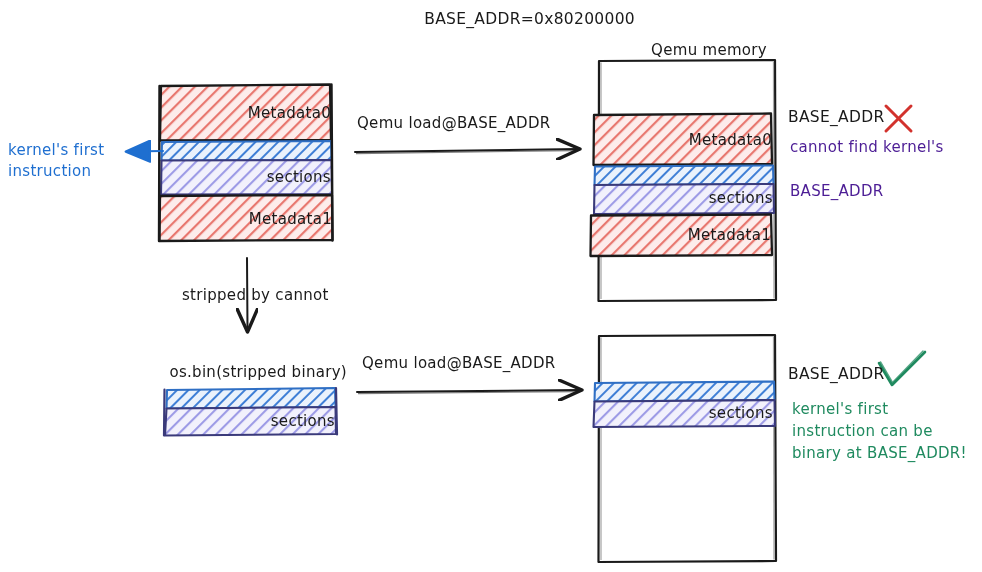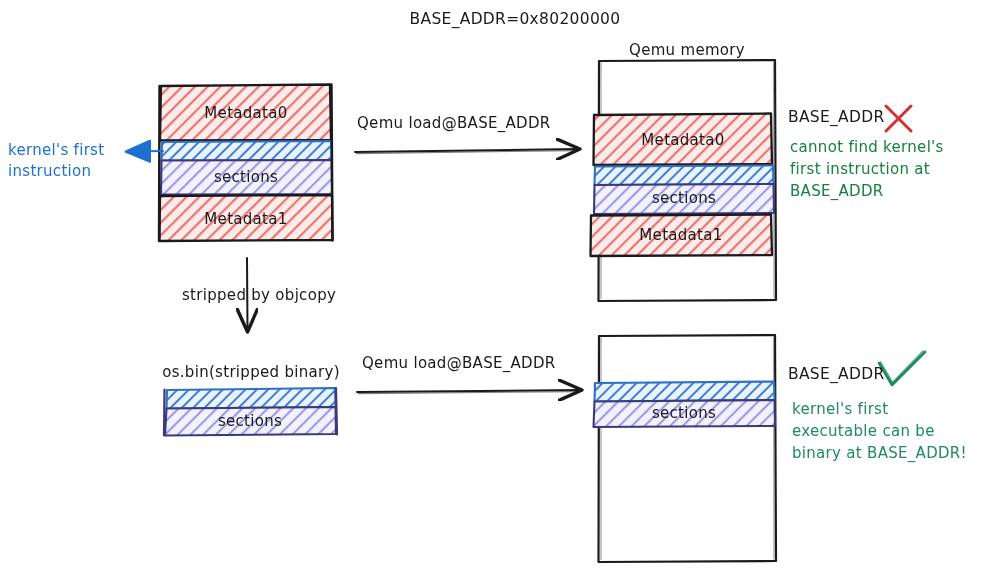--- a/index.html
+++ b/index.html
@@ -27,26 +27,26 @@
     overflow: visible;
   }
   .lbl {
     position: absolute;
     font-family: "DejaVu Sans", sans-serif;
     color: #1a1a1a;
     white-space: pre;
     line-height: 1.35;
     letter-spacing: 0.3px;
   }
-  .lbl.red   { color: #15803d; }
+  .lbl.red   { color: #4c1d95; }
   .lbl.green { color: #1f8a5f; }
   .lbl.blue  { color: #1f6fd0; }
   .t16 { font-size: 15.5px; }
   .t15 { font-size: 15px; }
-  .center { text-align: center; }
+  .center { text-align: right; }
 </style>
 </head>
 <body>
 
 <div id="canvas-root">
 
   <svg class="layer" viewBox="0 0 982 572">
     <defs>
 
       <pattern id="hatch-red" width="9" height="9" patternTransform="rotate(45)" patternUnits="userSpaceOnUse">
@@ -176,41 +176,40 @@
 
   <div class="lbl t15 center" style="left:161px; top:167px; width:170px;">sections</div>
 
   <div class="lbl t15 center" style="left:160px; top:209px; width:172px;">Metadata1</div>
 
   <div class="lbl t15 blue" style="left:8px; top:140px;">kernel's first</div>
   <div class="lbl t15 blue" style="left:8px; top:161px;">instruction</div>
 
   <div class="lbl t15" style="left:357px; top:113px;">Qemu load@BASE_ADDR</div>
 
-  <div class="lbl t15" style="left:182px; top:285px;">stripped by objcopy</div>
+  <div class="lbl t15" style="left:182px; top:285px;">stripped by cannot</div>
 
   <div class="lbl t15 center" style="left:155px; top:362px; width:192px;">os.bin(stripped binary)</div>
 
   <div class="lbl t15 center" style="left:165px; top:411px; width:170px;">sections</div>
 
   <div class="lbl t15" style="left:362px; top:353px;">Qemu load@BASE_ADDR</div>
 
   <div class="lbl t15 center" style="left:607px; top:40px; width:160px;">Qemu memory</div>
 
   <div class="lbl t15 center" style="left:594px; top:130px; width:178px;">Metadata0</div>
 
   <div class="lbl t15 center" style="left:595px; top:188px; width:178px;">sections</div>
 
   <div class="lbl t15 center" style="left:591px; top:225px; width:180px;">Metadata1</div>
 
   <div class="lbl t15 center" style="left:595px; top:403px; width:178px;">sections</div>
 
   <div class="lbl t16" style="left:788px; top:107px;">BASE_ADDR</div>
   <div class="lbl t15 red" style="left:790px; top:137px;">cannot find kernel's</div>
-  <div class="lbl t15 red" style="left:790px; top:159px;">first instruction at</div>
   <div class="lbl t15 red" style="left:790px; top:181px;">BASE_ADDR</div>
 
   <div class="lbl t16" style="left:788px; top:364px;">BASE_ADDR</div>
   <div class="lbl t15 green" style="left:792px; top:399px;">kernel's first</div>
-  <div class="lbl t15 green" style="left:792px; top:421px;">executable can be</div>
+  <div class="lbl t15 green" style="left:792px; top:421px;">instruction can be</div>
   <div class="lbl t15 green" style="left:792px; top:443px;">binary at BASE_ADDR!</div>
 
 </div>
 
 </body></html>

